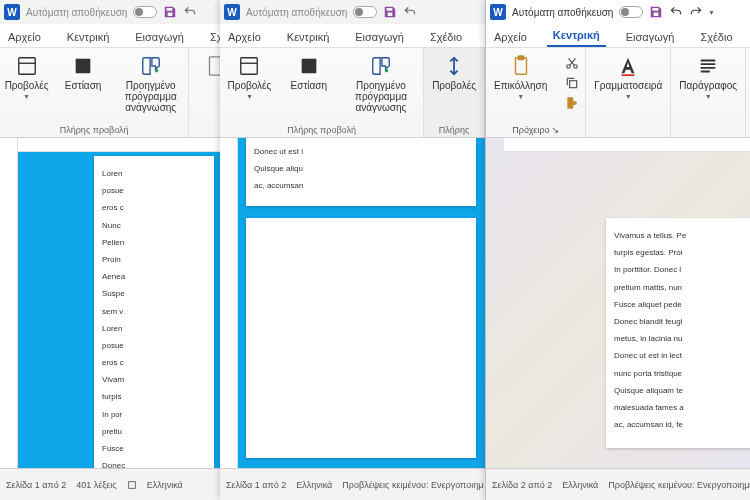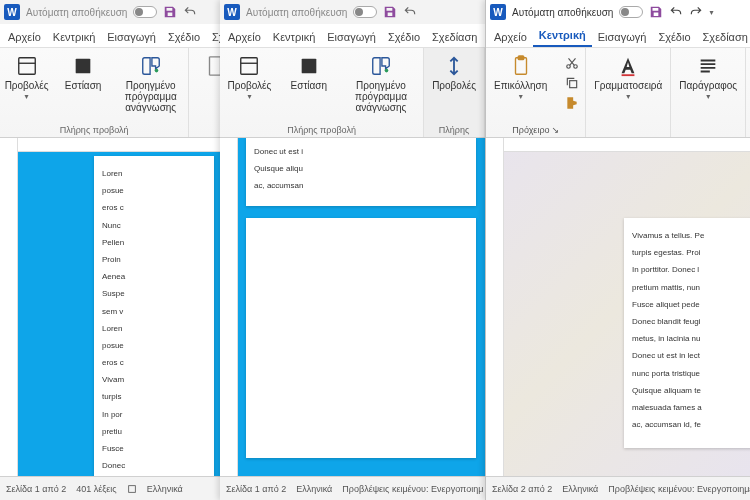--- a/index.html
+++ b/index.html
@@ -12,49 +12,49 @@
 
 .titlebar { height:24px; background:#f3f3f3; display:flex; align-items:center; padding:0 4px; font-size:10px; color:#888; gap:6px; }
 .titlebar.active { background:#fff; color:#333; }
 .logo { width:16px; height:16px; background:#185abd; border-radius:2px; display:flex; align-items:center; justify-content:center; color:#fff; font-weight:bold; font-size:10px; }
 .toggle { width:24px; height:12px; border:1px solid #aaa; border-radius:6px; position:relative; background:#fff; }
 .toggle::after { content:""; position:absolute; left:1px; top:1px; width:8px; height:8px; border-radius:50%; background:#888; }
 .tbicon { width:14px; height:14px; display:flex; align-items:center; justify-content:center; color:#666; }
 .tbicon svg { width:14px; height:14px; }
 .save-ic { color:#8e4b9e; }
 
-.ribtabs { height:24px; background:#fff; display:flex; align-items:flex-end; font-size:11px; color:#444; padding:0 2px; gap:0; border-bottom:1px solid #e0e0e0; }
+.ribtabs { height:24px; background:#fff; display:flex; align-items:flex-end; font-size:11px; color:#444; padding:0 2px; gap:14px; border-bottom:1px solid #e0e0e0; }
 .ribtab { padding:4px 6px; cursor:pointer; white-space:nowrap; }
 .ribtab.active { color:#185abd; border-bottom:2px solid #185abd; font-weight:600; }
 
 .ribbon { height:90px; background:linear-gradient(#fafafa,#f5f5f5); border-bottom:1px solid #d0d0d0; display:flex; font-size:10px; }
 .ribgroup { display:flex; flex-direction:column; align-items:center; justify-content:space-between; padding:4px 6px 2px; border-right:1px solid #e0e0e0; }
 .ribgroup-row { display:flex; gap:16px; align-items:flex-start; }
 .ribbtn { display:flex; flex-direction:column; align-items:center; gap:2px; padding:2px; cursor:pointer; text-align:center; line-height:1.1; color:#333; min-width:40px; }
 .ribico { width:24px; height:24px; display:flex; align-items:center; justify-content:center; }
 .ribico svg { width:22px; height:22px; }
 .ribgroup-label { font-size:9px; color:#666; margin-top:auto; }
 .smallctl { display:flex; align-items:center; gap:2px; font-size:9px; color:#555;justify-content:flex-end; }
 .chev { font-size:8px; color:#666; }
 
 .docarea { flex:1; background:#0ea5e9; display:flex; overflow:hidden; position:relative; }
-.w3 .docarea { background:linear-gradient(135deg,#e8e4ee 0%,#ece8de 50%,#e8e4ee 100%); }
+.w3 .docarea { background:linear-gradient(135deg,#e8e4ee 0%,#ece8de 50%,#e8e4ee 100%);flex-direction:column; }
 .ruler-v { width:18px; background:#fff; border-right:1px solid #ddd; }
 .ruler-h { position:absolute; top:0; left:18px; right:0; height:14px; background:#fff; border-bottom:1px solid #ddd; }
 .pagecol { flex:1; padding:18px 0 0 8px; overflow:hidden; }
 .page { background:#fff; box-shadow:0 1px 3px rgba(0,0,0,0.2); padding:12px 8px; font-size:8px; line-height:1.4; color:#333; margin-bottom:12px; }
 .page p { margin-bottom:6px; overflow:hidden; white-space:nowrap; text-overflow:clip; }
 .w1 .pagecol { padding-left:76px; }
 .w1 .page { width:120px; }
 .w2 .pagecol { padding-top:0; }
 .w2 .page { width:230px; padding:8px; }
 .w3 .pagecol { padding:80px 0 0 120px; }
 .w3 .page { width:240px; }
 
-.statusbar { height:24px; background:#f3f3f3; border-top:1px solid #d0d0d0; display:flex; align-items:center; font-size:9px; color:#555; padding:0 6px; gap:10px; white-space:nowrap; overflow:hidden; }
+.statusbar { height:32px; background:#f3f3f3; border-top:1px solid #d0d0d0; display:flex; align-items:center; font-size:9px; color:#555; padding:0 6px; gap:10px; white-space:nowrap; overflow:hidden; }
 .sbico { width:10px; height:10px; }
 </style>
 </head>
 <body>
 
 <div class="window w1">
   <div class="titlebar">
     <div class="logo">W</div>
     <span>Αυτόματη αποθήκευση</span>
     <div class="toggle"></div>

